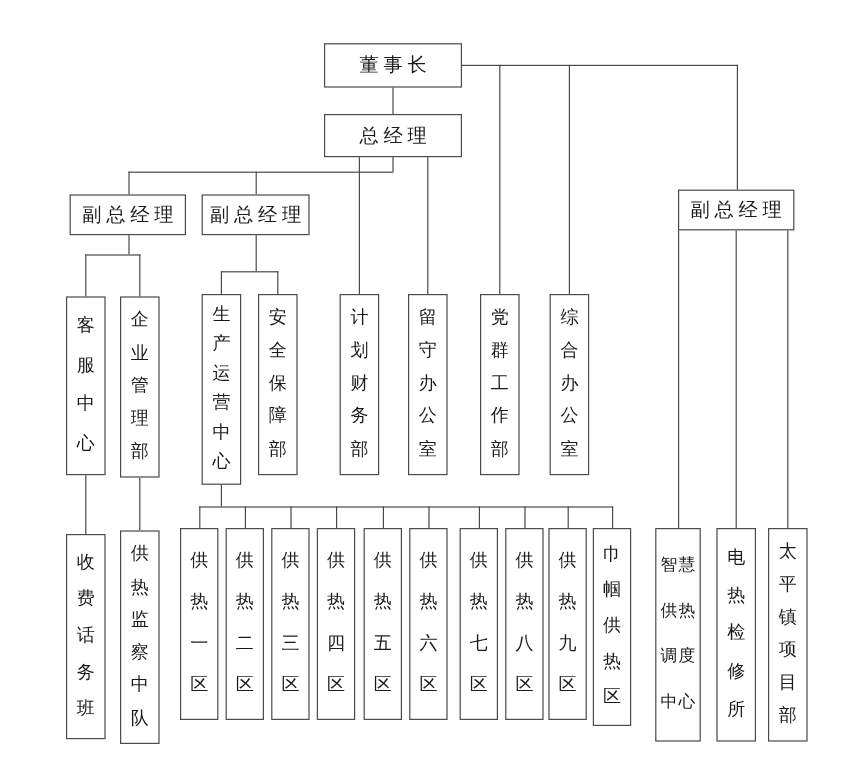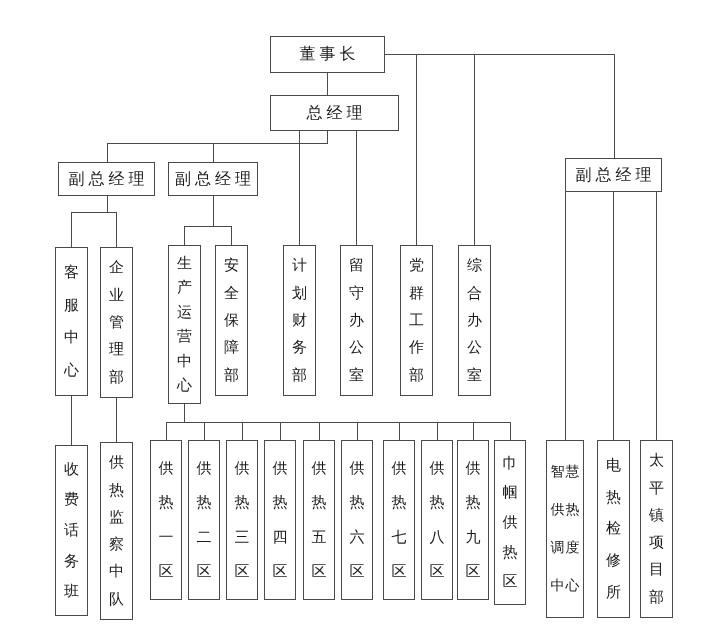--- a/index.html
+++ b/index.html
@@ -18,21 +18,21 @@
   .pair { font-size:14px; }
   .pair span { letter-spacing:1px; text-indent:1px;text-align:center; }
   .ln { position:absolute; background:#4a4a4a; }
 </style>
 </head>
 <body>
 
 <div class="canvas">
 
   <div class="node h" style="left:270px;top:36px;width:115px;height:37px">董事长</div>
-  <div class="node h" style="left:270px;top:95px;width:129px;height:36px">总经理</div>
+  <div class="node h" style="left:270px;top:95px;width:115px;height:36px">总经理</div>
   <div class="node h" style="left:58px;top:162px;width:97px;height:34px">副总经理</div>
   <div class="node h" style="left:168px;top:162px;width:90px;height:34px">副总经理</div>
   <div class="node h" style="left:565px;top:158px;width:97px;height:34px">副总经理</div>
 
   <div class="node spread" style="left:55px;top:247px;width:33px;height:149px">
       <span>客</span>
       <span>服</span>
       <span>中</span>
       <span>心</span>
     </div>

